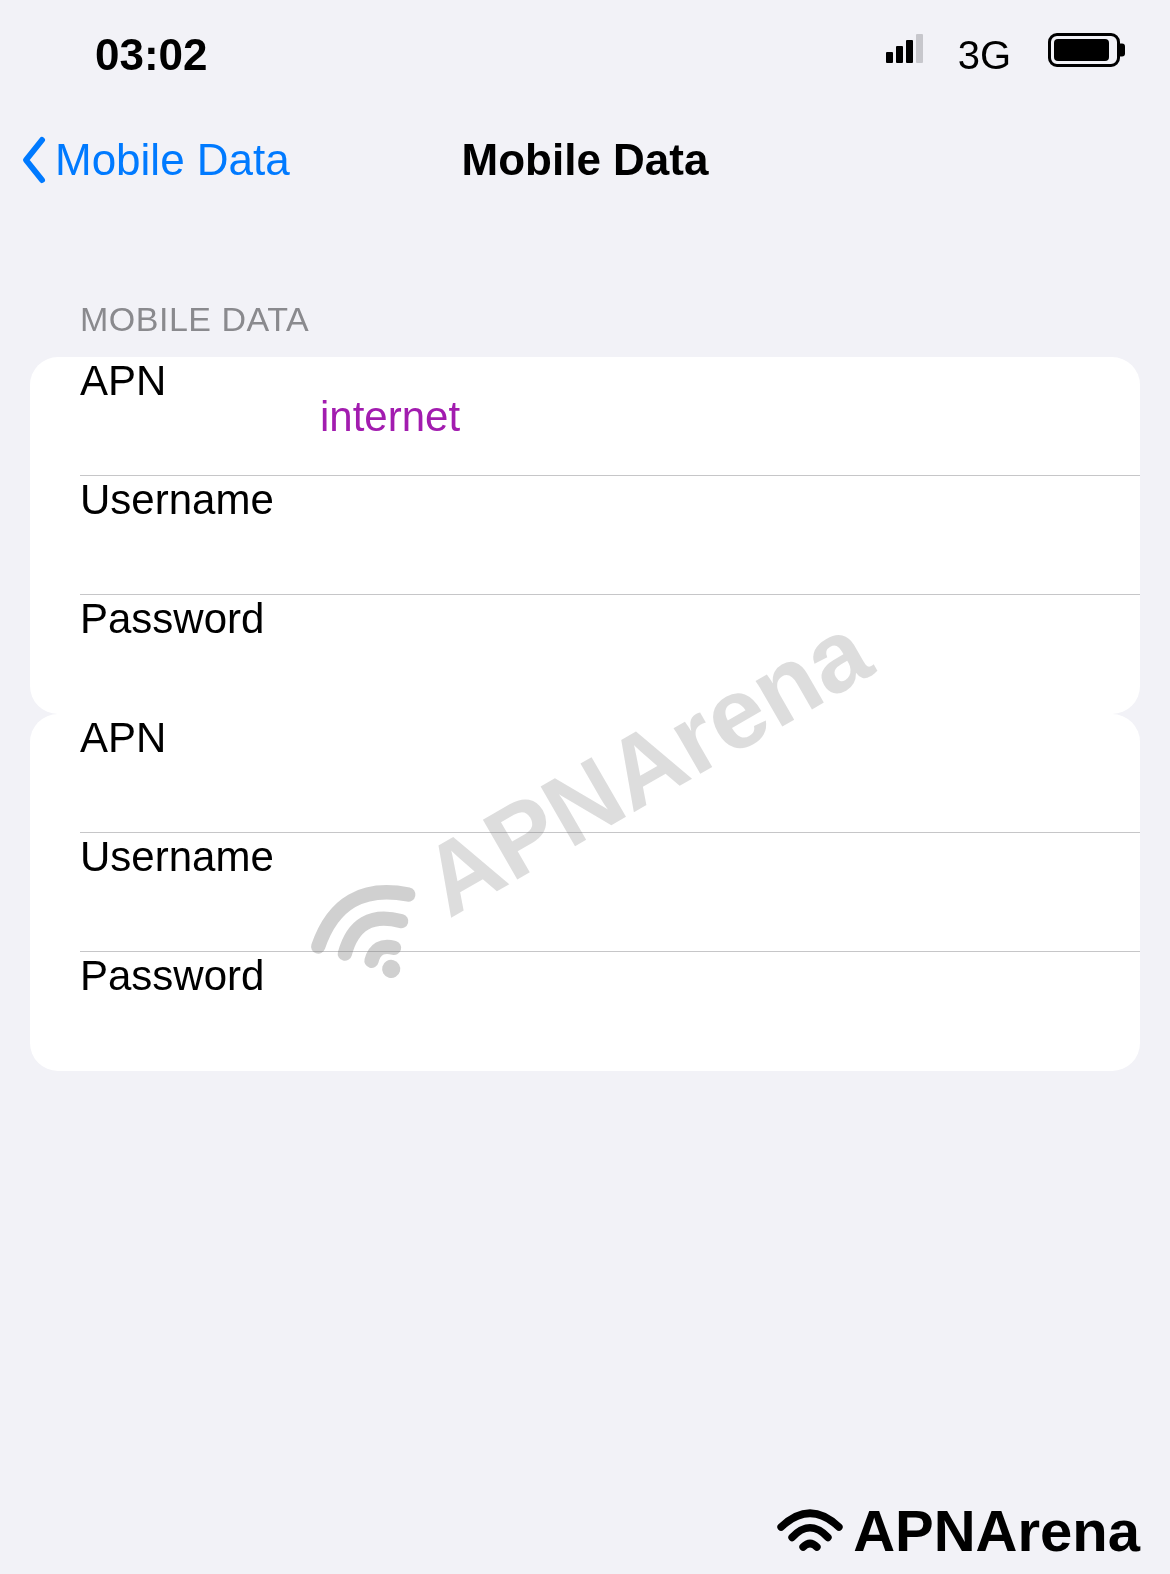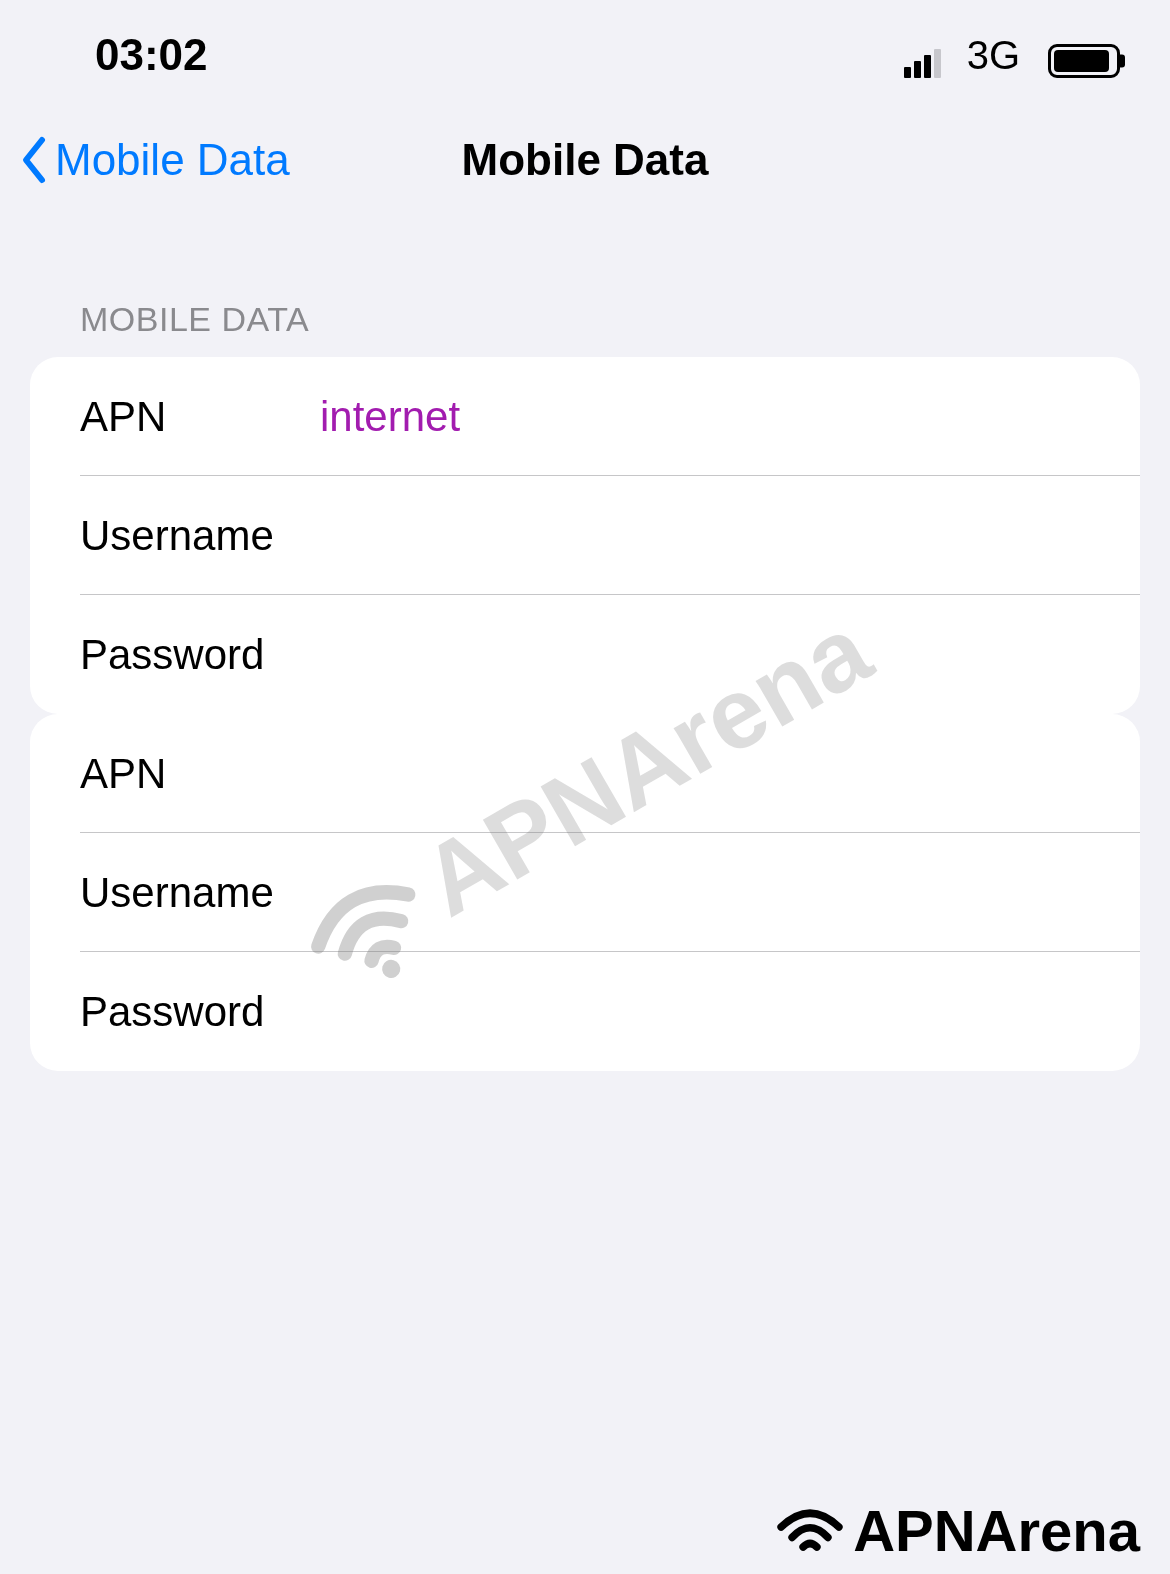--- a/index.html
+++ b/index.html
@@ -22,22 +22,22 @@
       padding: 30px 50px 20px 95px;
       height: 100px;
     }
     .status-time {
       font-size: 44px;
       font-weight: 600;
       color: #000;
     }
     .status-right {
       display: flex;
-      align-items: flex-end;
-      gap: 18px;
+      align-items: flex-start;
+      gap: 27px;
     }
     .signal-bars {
       display: flex;
       align-items: flex-end;
       gap: 3px;
       height: 30px;
     }
     .bar {
       width: 7px;
       background: #000;
@@ -121,21 +121,20 @@
       padding: 90px 50px 18px 50px;
       letter-spacing: 0.5px;
     }
     .section-body {
       background: #fff;
       border-radius: 28px;
       overflow: hidden;
     }
     .row {
       display: flex;
-      align-items: center;
       min-height: 119px;
       padding: 0 50px;
       position: relative;
     }
     .row:not(:last-child)::after {
       content: '';
       position: absolute;
       bottom: 0;
       left: 50px;
       right: 0;

